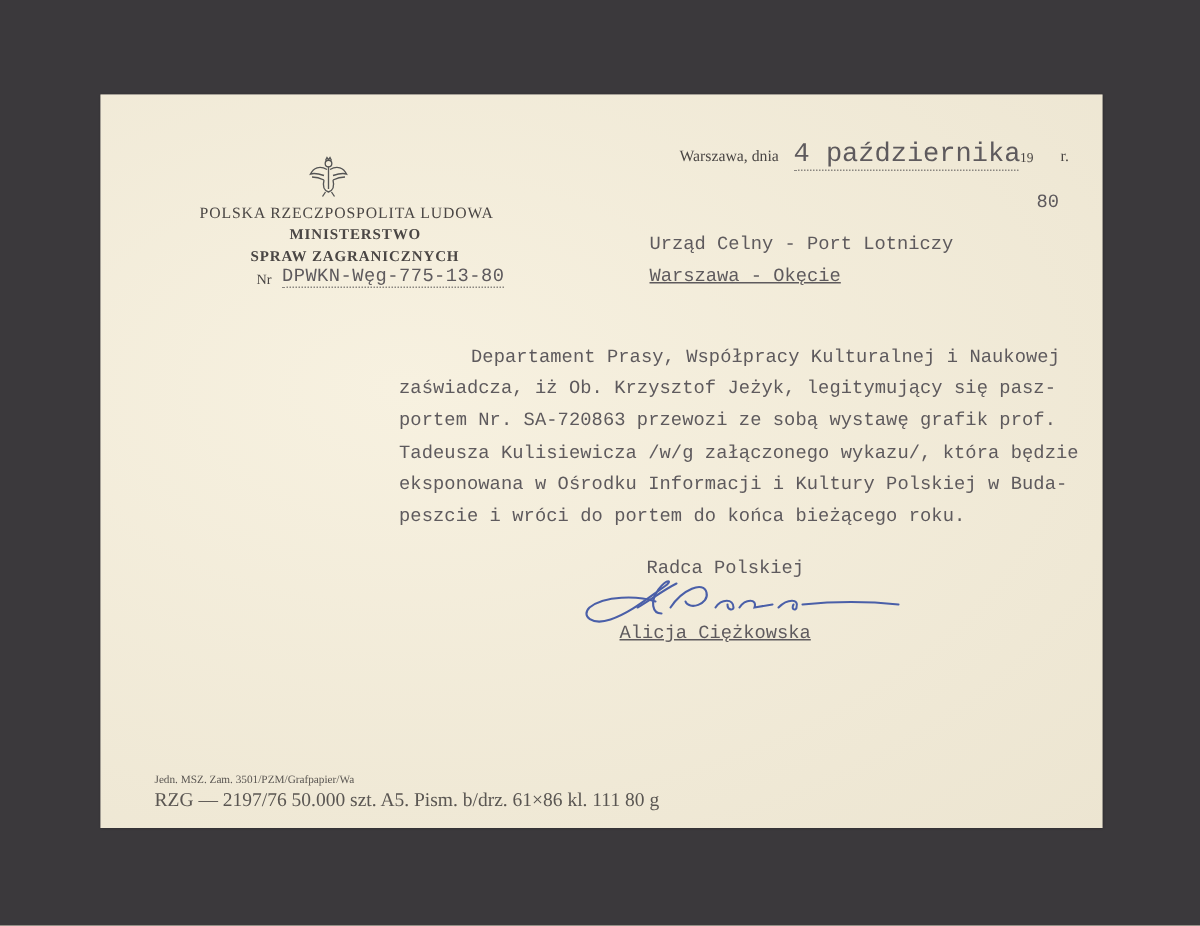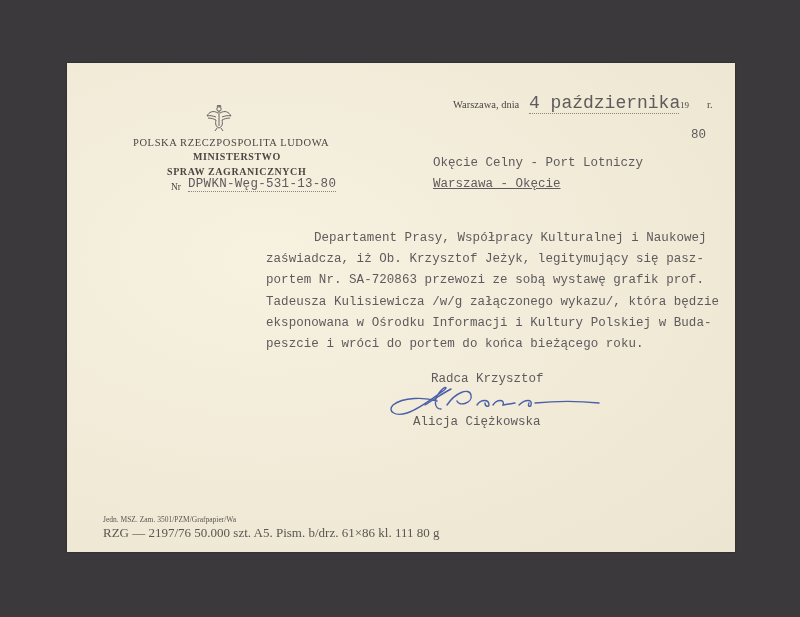--- a/index.html
+++ b/index.html
@@ -29,21 +29,21 @@
   .addr1 { left:366px; top:93px; font-size:12.5px; }
   .addr2 { left:366px; top:114px; font-size:12.5px; text-decoration:underline; }
   .body-line { font-size:12.5px; letter-spacing:0.05px; }
   .l1 { left:247px; top:168px; }
   .l2 { left:199px; top:189px; }
   .l3 { left:199px; top:210px; }
   .l4 { left:199px; top:232px; }
   .l5 { left:199px; top:253px; }
   .l6 { left:199px; top:274px; }
   .sig-title { left:364px; top:309px; font-size:12.5px; }
-  .sig-name { left:346px; top:352px; font-size:12.5px; }
+  .sig-name { left:346px; top:352px; font-size:12.5px;text-decoration:underline; }
   .signature { position:absolute; left:318px; top:320px; width:220px; height:40px; }
   .foot1 { left:36px; top:452px; font-size:7.5px; color:#5a5652; }
   .foot2 { left:36px; top:462px; font-size:13px; color:#5a5652; }
 </style>
 </head>
 <body>
 
 <div class="paper">
 
   <svg class="eagle" viewBox="0 0 28 28">
@@ -57,39 +57,39 @@
       <path d="M11 16 C10 20,11 23,14 24 C17 23,18 20,17 16"></path>
       <path d="M12 24 L10 27 M16 24 L18 27"></path>
       <path d="M12 3 L13 1 L14 2.5 L15 1 L16 3"></path>
     </g>
   </svg>
 
   <div class="abs serif hdr1">POLSKA RZECZPOSPOLITA LUDOWA</div>
   <div class="abs serif hdr2">MINISTERSTWO</div>
   <div class="abs serif hdr3">SPRAW ZAGRANICZNYCH</div>
   <div class="abs serif nr-label">Nr</div>
-  <div class="abs mono nr-val">DPWKN-Węg-531-13-80</div>
+  <div class="abs mono nr-val">DPWKN-Węg-775-13-80</div>
 
   <div class="abs serif city">Warszawa, dnia</div>
   <div class="abs mono dateval">4 października</div>
   <div class="abs serif yr19">19</div>
   <div class="abs mono yr80">80</div>
   <div class="abs serif yrr">r.</div>
 
-  <div class="abs mono addr1">Okęcie Celny - Port Lotniczy</div>
+  <div class="abs mono addr1">Urząd Celny - Port Lotniczy</div>
   <div class="abs mono addr2">Warszawa - Okęcie</div>
 
   <div class="abs mono body-line l1">Departament Prasy, Współpracy Kulturalnej i Naukowej</div>
   <div class="abs mono body-line l2">zaświadcza, iż Ob. Krzysztof Jeżyk, legitymujący się pasz-</div>
   <div class="abs mono body-line l3">portem Nr. SA-720863 przewozi ze sobą wystawę grafik prof.</div>
   <div class="abs mono body-line l5">eksponowana w Ośrodku Informacji i Kultury Polskiej w Buda-</div>
   <div class="abs mono body-line l4">Tadeusza Kulisiewicza /w/g załączonego wykazu/, która będzie</div>
   <div class="abs mono body-line l6">peszcie i wróci do portem do końca bieżącego roku.</div>
 
-  <div class="abs mono sig-title">Radca Krzysztof</div>
+  <div class="abs mono sig-title">Radca Polskiej</div>
   <svg class="signature" viewBox="0 0 220 40">
     <g fill="none" stroke="#4a5fa8" stroke-width="1.4" stroke-linecap="round">
       <path d="M52 18 C40 14,18 14,8 22 C2 28,10 34,22 30 C34 26,44 18,58 8 C64 4,60 2,54 10 C48 18,50 26,56 26"></path>
       <path d="M40 22 C50 16,58 10,66 6"></path>
       <path d="M62 22 C70 10,84 4,86 12 C88 20,74 24,72 18"></path>
       <path d="M92 22 C96 16,104 16,104 22 C104 24,100 24,100 20"></path>
       <path d="M108 22 C112 16,120 16,118 22 L130 20"></path>
       <path d="M134 22 C140 16,148 16,146 22 C146 24,142 24,144 20"></path>
       <path d="M150 20 C170 18,195 18,214 20"></path>
     </g>

